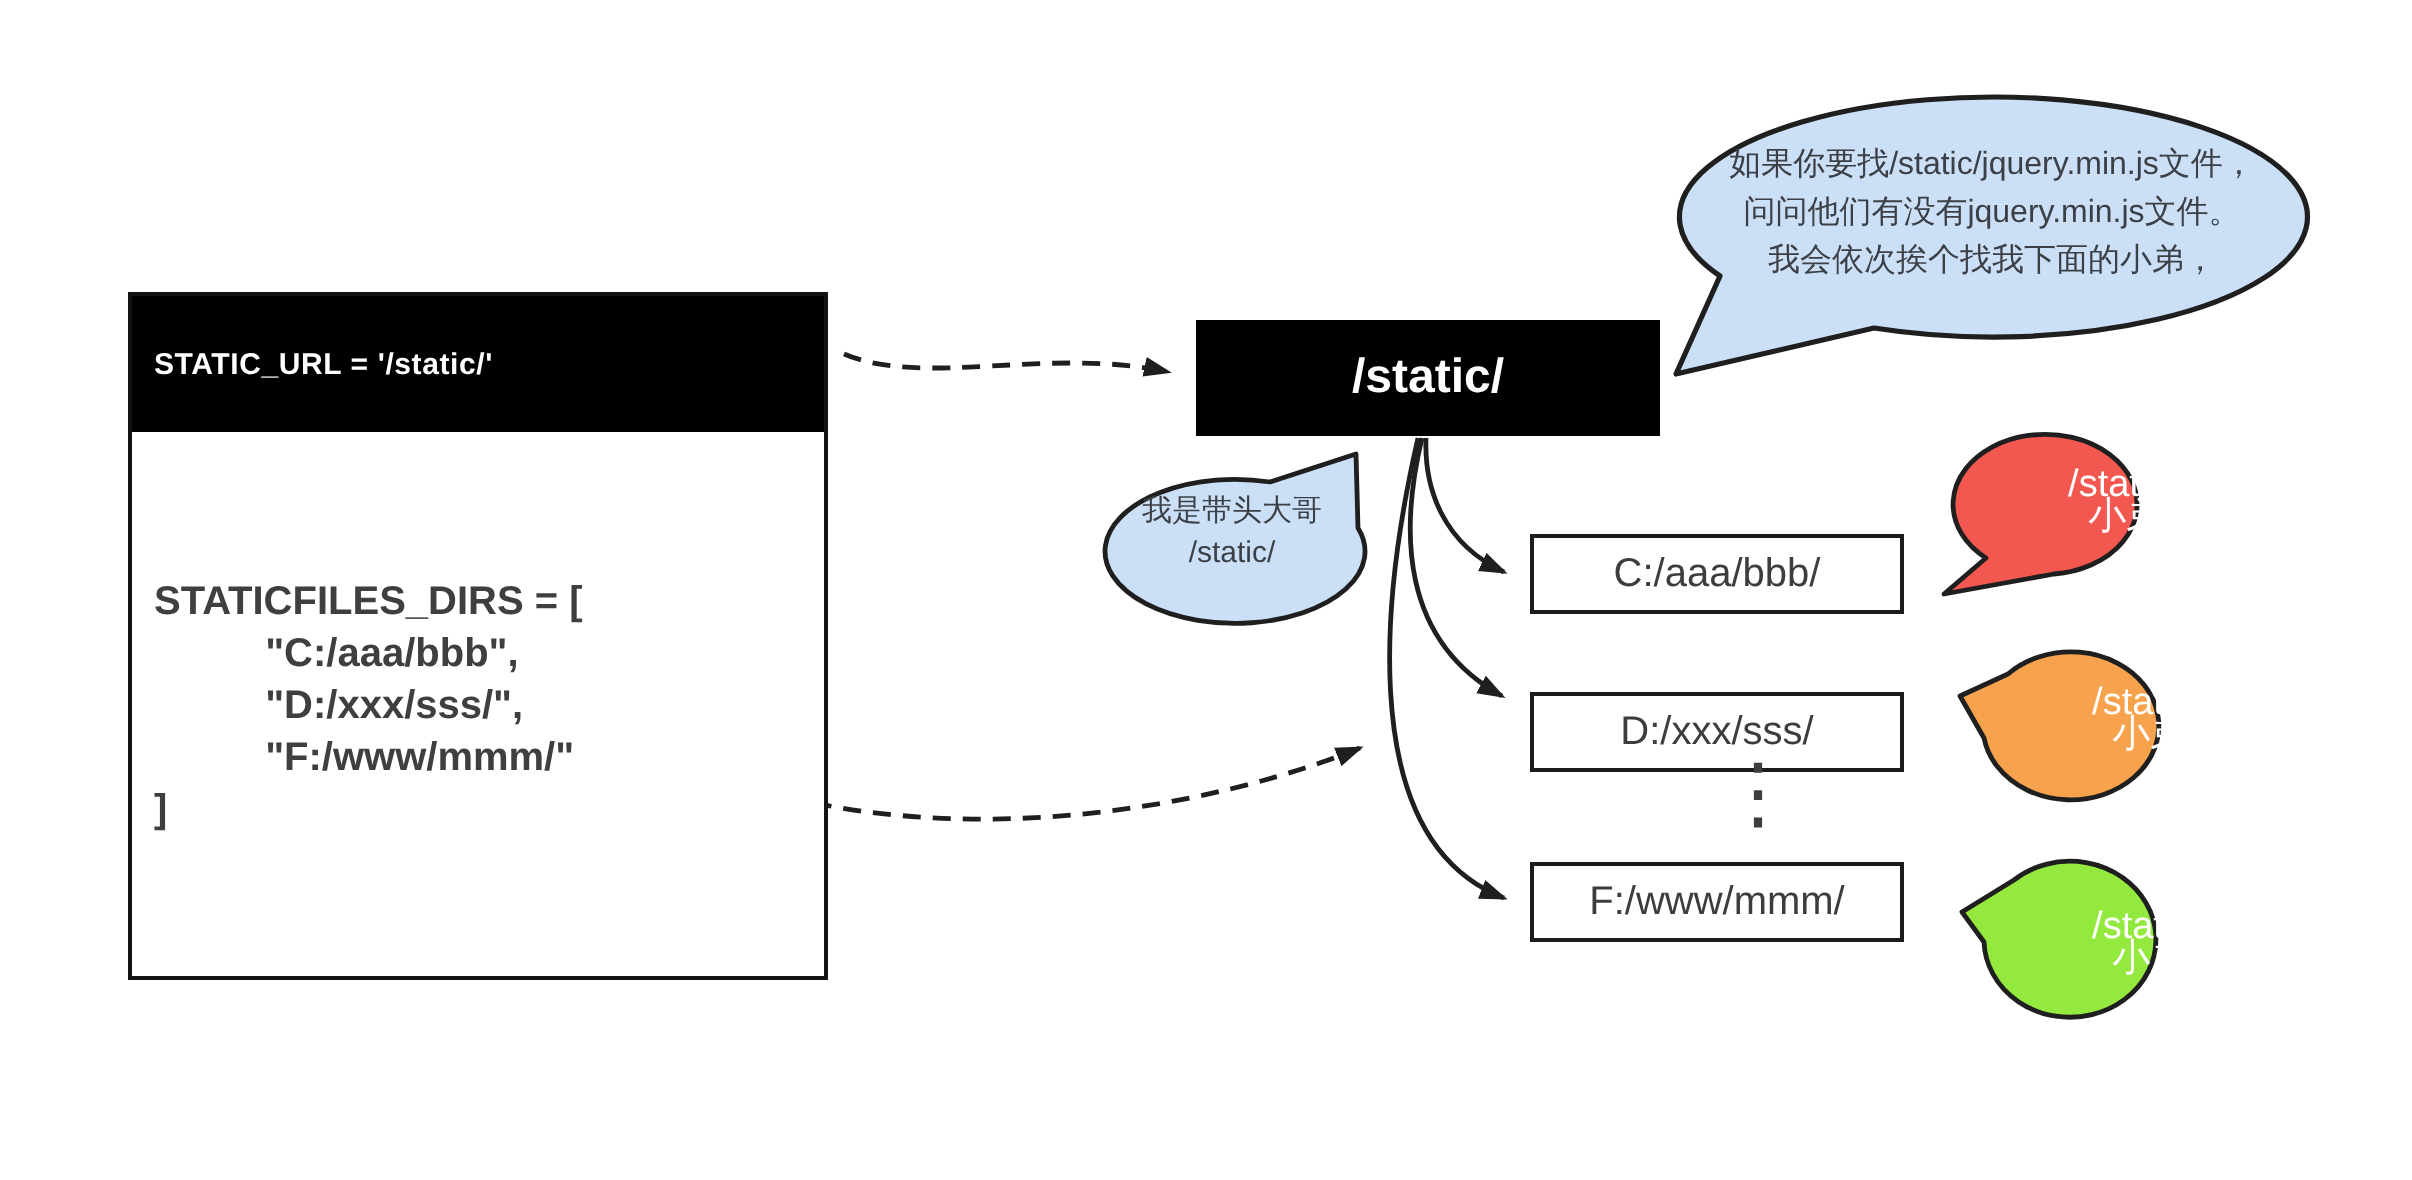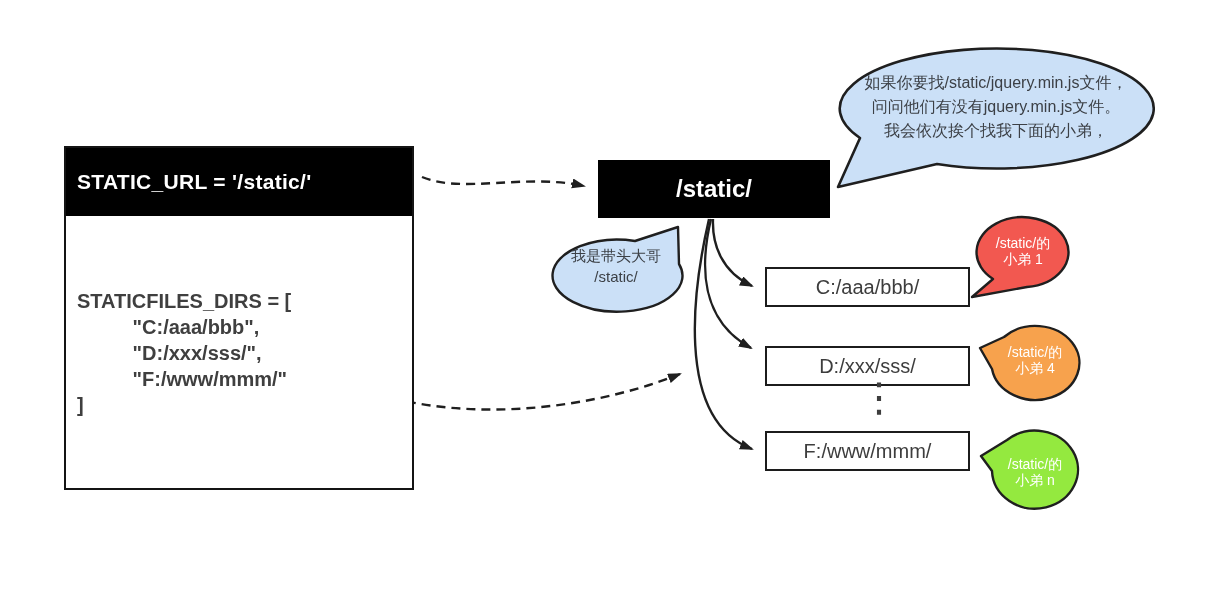--- a/index.html
+++ b/index.html
@@ -10,56 +10,56 @@
   svg.layer { position:absolute; left:0; top:0; width:1206px; height:590px; }
 
   
   .settings-box {
     position:absolute; left:64px; top:146px; width:350px; height:344px;
     border:2px solid #141414; background:#ffffff; box-sizing:border-box;
   }
   .settings-header {
     height:68px; background:#000000; color:#ffffff;
     display:flex; align-items:center; padding-left:11px;
-    font-size:21px; font-weight:bold; letter-spacing:0.3px;
+    font-size:15px; font-weight:bold; letter-spacing:0.3px;
   }
   .settings-body {
     padding:72px 0 0 11px; font-size:20px; line-height:26px; color:#3f3f3f;
   }
   .code-line { white-space:pre;font-weight:bold; }
 
   
   .static-node {
     position:absolute; left:598px; top:160px; width:232px; height:58px;
     background:#000000; color:#ffffff;
     display:flex; align-items:center; justify-content:center;
     font-size:24px; font-weight:bold;
   }
 
   
   .dir-box {
-    position:absolute; left:765px; width:205px; height:40px;
+    position:absolute; left:765px; width:187px; height:40px;
     border:2px solid #1c1c1c; background:#ffffff; box-sizing:border-box;
     display:flex; align-items:center; justify-content:center;
     font-size:20px; color:#3d3d3d;
   }
   .dir-c { top:267px; }
   .dir-d { top:346px; }
   .dir-f { top:431px;text-align:center; }
 
   .vdots {
     position:absolute; left:859px; top:377px; font-size:40px;
     line-height:1; color:#3d3d3d;
   }
 
   
   .bubble-text { position:absolute; text-align:center; color:#3c4046; }
   .boss-speech-text { left:846px; top:71px; width:300px; font-size:16px; line-height:24px; }
   .boss-intro-text  { left:556px; top:245px; width:120px; font-size:15px; line-height:21px; }
-  .minion-text { width:92px; font-size:14px; line-height:16px; color:#ffffff; }
+  .minion-text { width:92px; font-size:19px; line-height:16px; color:#ffffff;padding-left:48px; }
   .minion-1 { left:977px; top:235px; }
   .minion-2 { left:989px; top:344px; }
   .minion-n { left:989px; top:456px; }
 </style>
 </head>
 <body>
 
 <div class="canvas">
 
   <svg class="layer" viewBox="0 0 1206 590" xmlns="http://www.w3.org/2000/svg">

